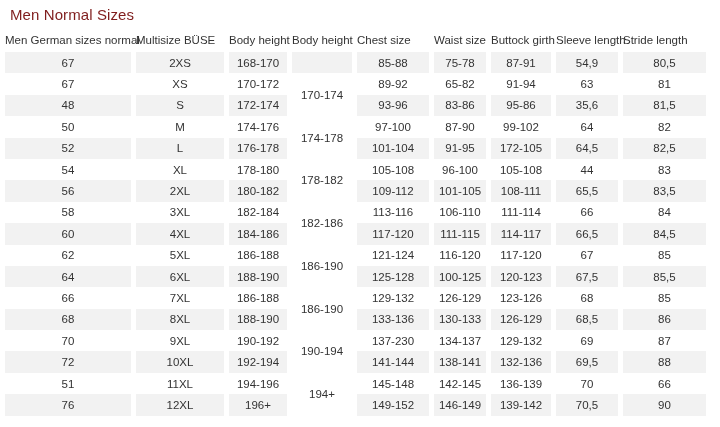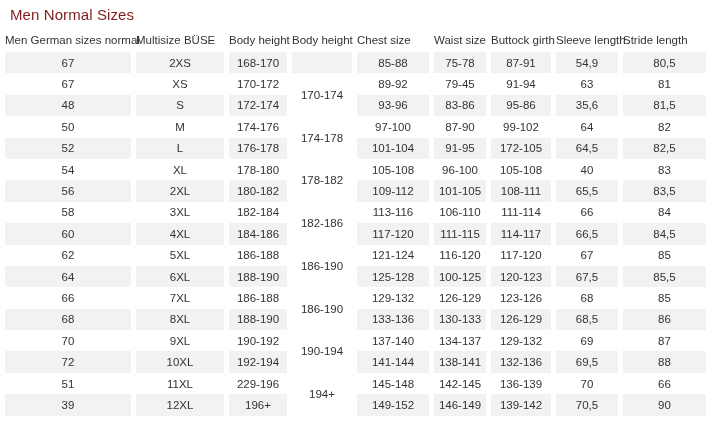--- a/index.html
+++ b/index.html
@@ -90,21 +90,21 @@
         <td>87-91</td>
         <td>54,9</td>
         <td>80,5</td>
       </tr>
       <tr>
         <td>67</td>
         <td>XS</td>
         <td>170-172</td>
         <td rowspan="2" class="merged">170-174</td>
         <td>89-92</td>
-        <td>79-45</td>
+        <td>65-82</td>
         <td>91-94</td>
         <td>63</td>
         <td>81</td>
       </tr>
       <tr class="alt">
         <td>48</td>
         <td>S</td>
         <td>172-174</td>
         <td>93-96</td>
         <td>83-86</td>
@@ -134,21 +134,21 @@
         <td>82,5</td>
       </tr>
       <tr>
         <td>54</td>
         <td>XL</td>
         <td>178-180</td>
         <td rowspan="2" class="merged">178-182</td>
         <td>105-108</td>
         <td>96-100</td>
         <td>105-108</td>
-        <td>40</td>
+        <td>44</td>
         <td>83</td>
       </tr>
       <tr class="alt">
         <td>56</td>
         <td>2XL</td>
         <td>180-182</td>
         <td>109-112</td>
         <td>101-105</td>
         <td>108-111</td>
         <td>65,5</td>
@@ -215,49 +215,49 @@
         <td>130-133</td>
         <td>126-129</td>
         <td>68,5</td>
         <td>86</td>
       </tr>
       <tr>
         <td>70</td>
         <td>9XL</td>
         <td>190-192</td>
         <td rowspan="2" class="merged">190-194</td>
-        <td>137-140</td>
+        <td>137-230</td>
         <td>134-137</td>
         <td>129-132</td>
         <td>69</td>
         <td>87</td>
       </tr>
       <tr class="alt">
         <td>72</td>
         <td>10XL</td>
         <td>192-194</td>
         <td>141-144</td>
         <td>138-141</td>
         <td>132-136</td>
         <td>69,5</td>
         <td>88</td>
       </tr>
       <tr>
         <td>51</td>
         <td>11XL</td>
-        <td>229-196</td>
+        <td>194-196</td>
         <td rowspan="2" class="merged">194+</td>
         <td>145-148</td>
         <td>142-145</td>
         <td>136-139</td>
         <td>70</td>
         <td>66</td>
       </tr>
       <tr class="alt">
-        <td>39</td>
+        <td>76</td>
         <td>12XL</td>
         <td>196+</td>
         <td>149-152</td>
         <td>146-149</td>
         <td>139-142</td>
         <td>70,5</td>
         <td>90</td>
       </tr>
     </tbody>
 </table>

